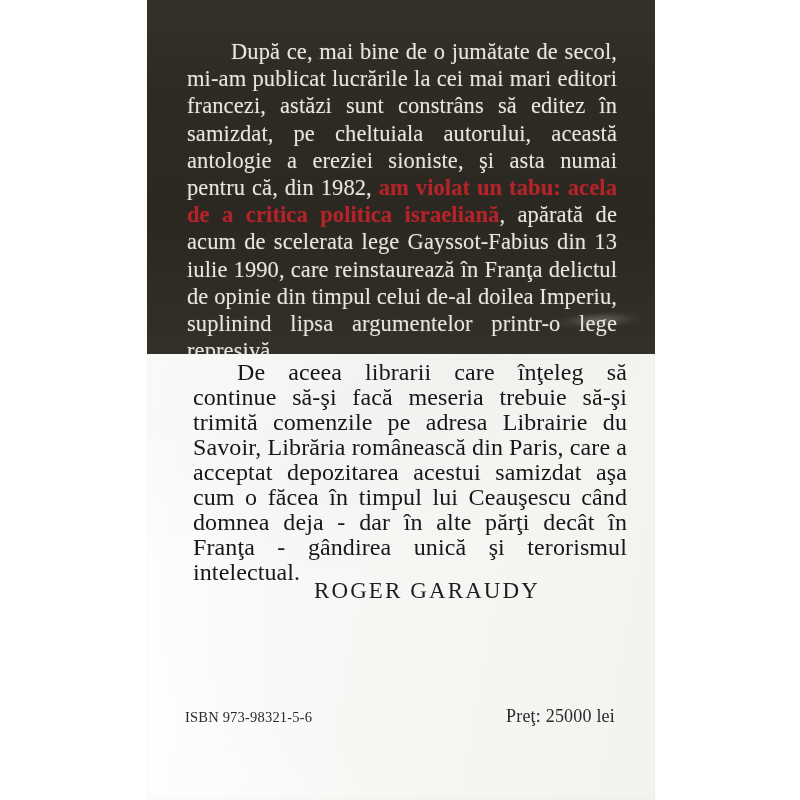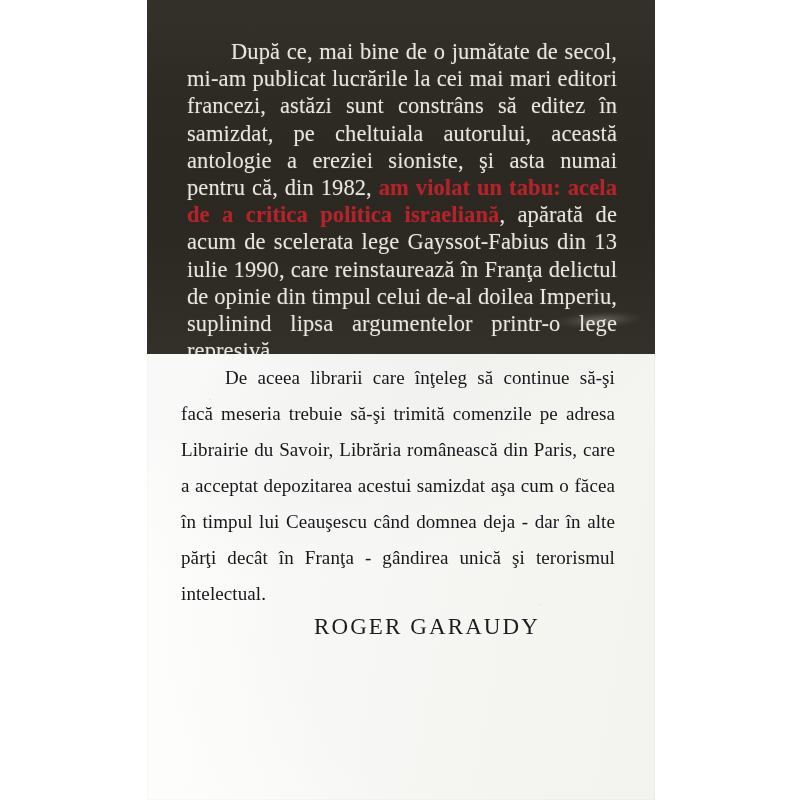--- a/index.html
+++ b/index.html
@@ -76,44 +76,43 @@
   }
   .dark-text .red {
     color: #b3242a;
     text-shadow: 0 0 1.2px rgba(179,36,42,0.45);
     font-weight: bold;
   }
 
   
   .light-text {
     position: absolute;
-    left: 34px;
+    left: 46px;
     top: 360px;
     width: 434px;
     color: #17161a;
-    font-size: 19px;
-    line-height: 36px;
+    font-size: 24px;
+    line-height: 25px;
     text-align: justify;
     text-indent: 44px;
     letter-spacing: 0.1px;
   }
 
   
   #signature {
     position: absolute;
     left: 0px;
     top: 578px;
     width: 508px;
     text-align: center;
     color: #1d1c20;
     font-size: 23px;
     letter-spacing: 2.1px;
     padding-left: 52px;
     box-sizing: border-box;
-    margin-top: 36px;
   }
 
   
   #bottom-row {
     position: absolute;
     left: 38px;
     top: 706px;
     width: 436px;
     display: flex;
     justify-content: space-between;
@@ -148,20 +147,24 @@
     <div id="dark-panel">
       <div class="dark-text">
         <span>După ce, mai bine de o jumătate de secol, mi-am publicat lucrările la cei mai mari editori francezi, astăzi sunt constrâns să editez în samizdat, pe cheltuiala autorului, această antologie a ereziei sioniste, şi asta numai pentru că, din 1982, </span><span class="red">am violat un tabu: acela de a critica politica israeliană</span><span>, apărată de acum de scelerata lege Gayssot-Fabius din 13 iulie 1990, care reinstaurează în Franţa delictul de opinie din timpul celui de-al doilea Imperiu, suplinind lipsa argumentelor printr-o lege represivă.</span>
       </div>
     </div>
 
     <div class="light-text">De aceea librarii care înţeleg să continue să-şi facă meseria trebuie să-şi trimită comenzile pe adresa Librairie du Savoir, Librăria românească din Paris, care a acceptat depozitarea acestui samizdat aşa cum o făcea în timpul lui Ceauşescu când domnea deja - dar în alte părţi decât în Franţa - gândirea unică şi terorismul intelectual.</div>
 
     <div id="signature">ROGER GARAUDY</div>
 
+    <div id="bottom-row">
+      <div id="isbn">ISBN 973-98321-5-6</div>
+      <div id="price">Preţ: 25000 lei</div>
+    </div>
 
     <span class="speck" style="left:62px;  top:398px; width:2px;  height:2px;  opacity:.35;"></span>
     <span class="speck" style="left:298px; top:447px; width:2px;  height:1px;  opacity:.30;"></span>
     <span class="speck" style="left:118px; top:522px; width:1px;  height:2px;  opacity:.28;"></span>
     <span class="speck" style="left:392px; top:604px; width:2px;  height:2px;  opacity:.25;"></span>
     <span class="speck" style="left:218px; top:660px; width:1px;  height:1px;  opacity:.30;"></span>
     <span class="speck" style="left:466px; top:748px; width:2px;  height:1px;  opacity:.22;"></span>
     <span class="speck" style="left:82px;  top:745px; width:2px;  height:2px;  opacity:.20;"></span>
     <span class="speck" style="left:356px; top:686px; width:1px;  height:1px;  opacity:.26;"></span>
 

